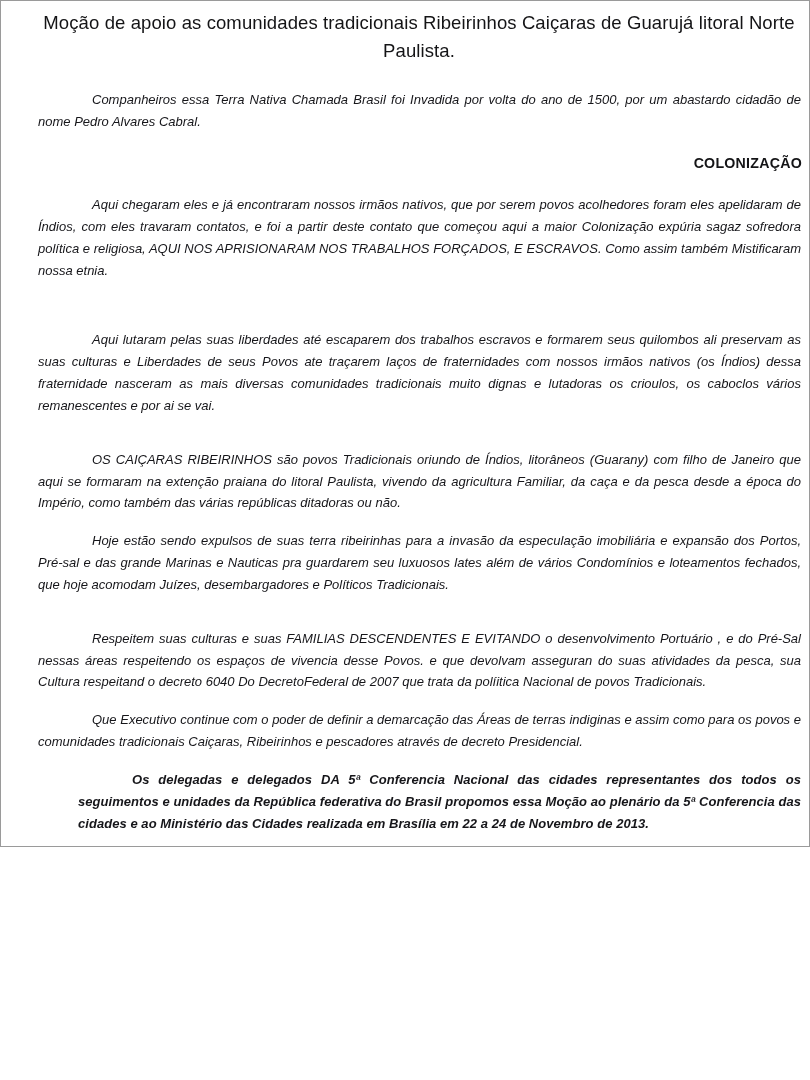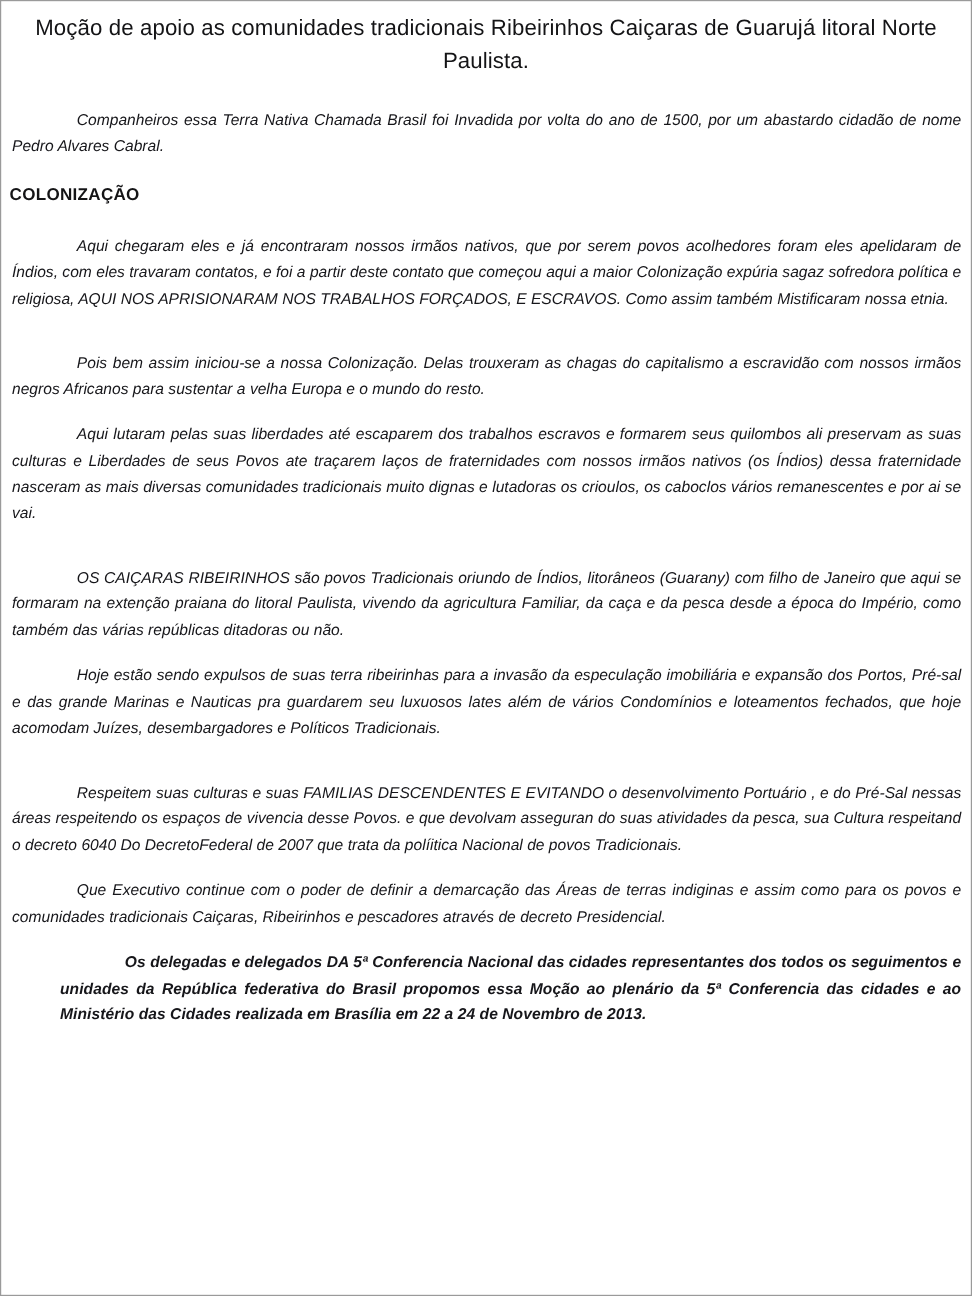--- a/index.html
+++ b/index.html
@@ -4,46 +4,47 @@
 <title>Mocao de apoio</title>
 <style>
   html, body {
     margin: 0;
     padding: 0;
     background: #ffffff;
   }
   #page {
     position: relative;
     width: 810px;
-    height: 1080px;
+    height: 847px;
     background: #ffffff;
     box-sizing: border-box;
     border: 1px solid #9a9a9a;
     overflow: hidden;
     font-family: "Liberation Sans", sans-serif;
     color: #18181a;
+    padding-left: 28px;
   }
   #page-inner {
     box-sizing: border-box;
     padding: 6px 7px 0 7px;
   }
 
   .doc-title {
     text-align: center;
     font-size: 18.5px;
     line-height: 1.52;
     font-weight: 400;
     letter-spacing: 0.1px;
     margin: 2px 0 0 0;
     padding: 0 4px;
     color: #141416;
   }
 
   .section-heading {
-    text-align: left;
+    text-align: right;
     font-size: 14.2px;
     line-height: 1.5;
     letter-spacing: 0.25px;
     margin: 0;
     padding: 0;
     color: #141416;
   }
 
   .para {
     text-align: justify;
@@ -87,21 +88,20 @@
 
     <div class="gap-l"></div>
 
     <p class="para">Aqui chegaram eles e já encontraram nossos irmãos nativos, que por serem povos acolhedores foram eles apelidaram de Índios, com eles travaram contatos, e foi a partir deste contato que começou aqui a maior Colonização expúria sagaz sofredora política e religiosa, AQUI NOS APRISIONARAM NOS TRABALHOS FORÇADOS, E ESCRAVOS. Como assim também Mistificaram nossa etnia.</p>
 
     <div class="gap-m"></div>
 
 
     <div class="gap-m"></div>
 
-    <p class="para">Pois bem assim iniciou-se a nossa Colonização. Delas trouxeram as chagas do capitalismo a escravidão com nossos irmãos negros Africanos para sustentar a velha Europa e o mundo do resto.</p>
 
     <div class="gap-m"></div>
 
     <p class="para">Aqui lutaram pelas suas liberdades até escaparem dos trabalhos escravos e formarem seus quilombos ali preservam as suas culturas e Liberdades de seus Povos ate traçarem laços de fraternidades com nossos irmãos nativos (os Índios) dessa fraternidade nasceram as mais diversas comunidades tradicionais muito dignas e lutadoras os crioulos, os caboclos vários remanescentes e por ai se vai.</p>
 
     <div class="gap-m"></div>
 
 
     <div class="gap-m"></div>
 

